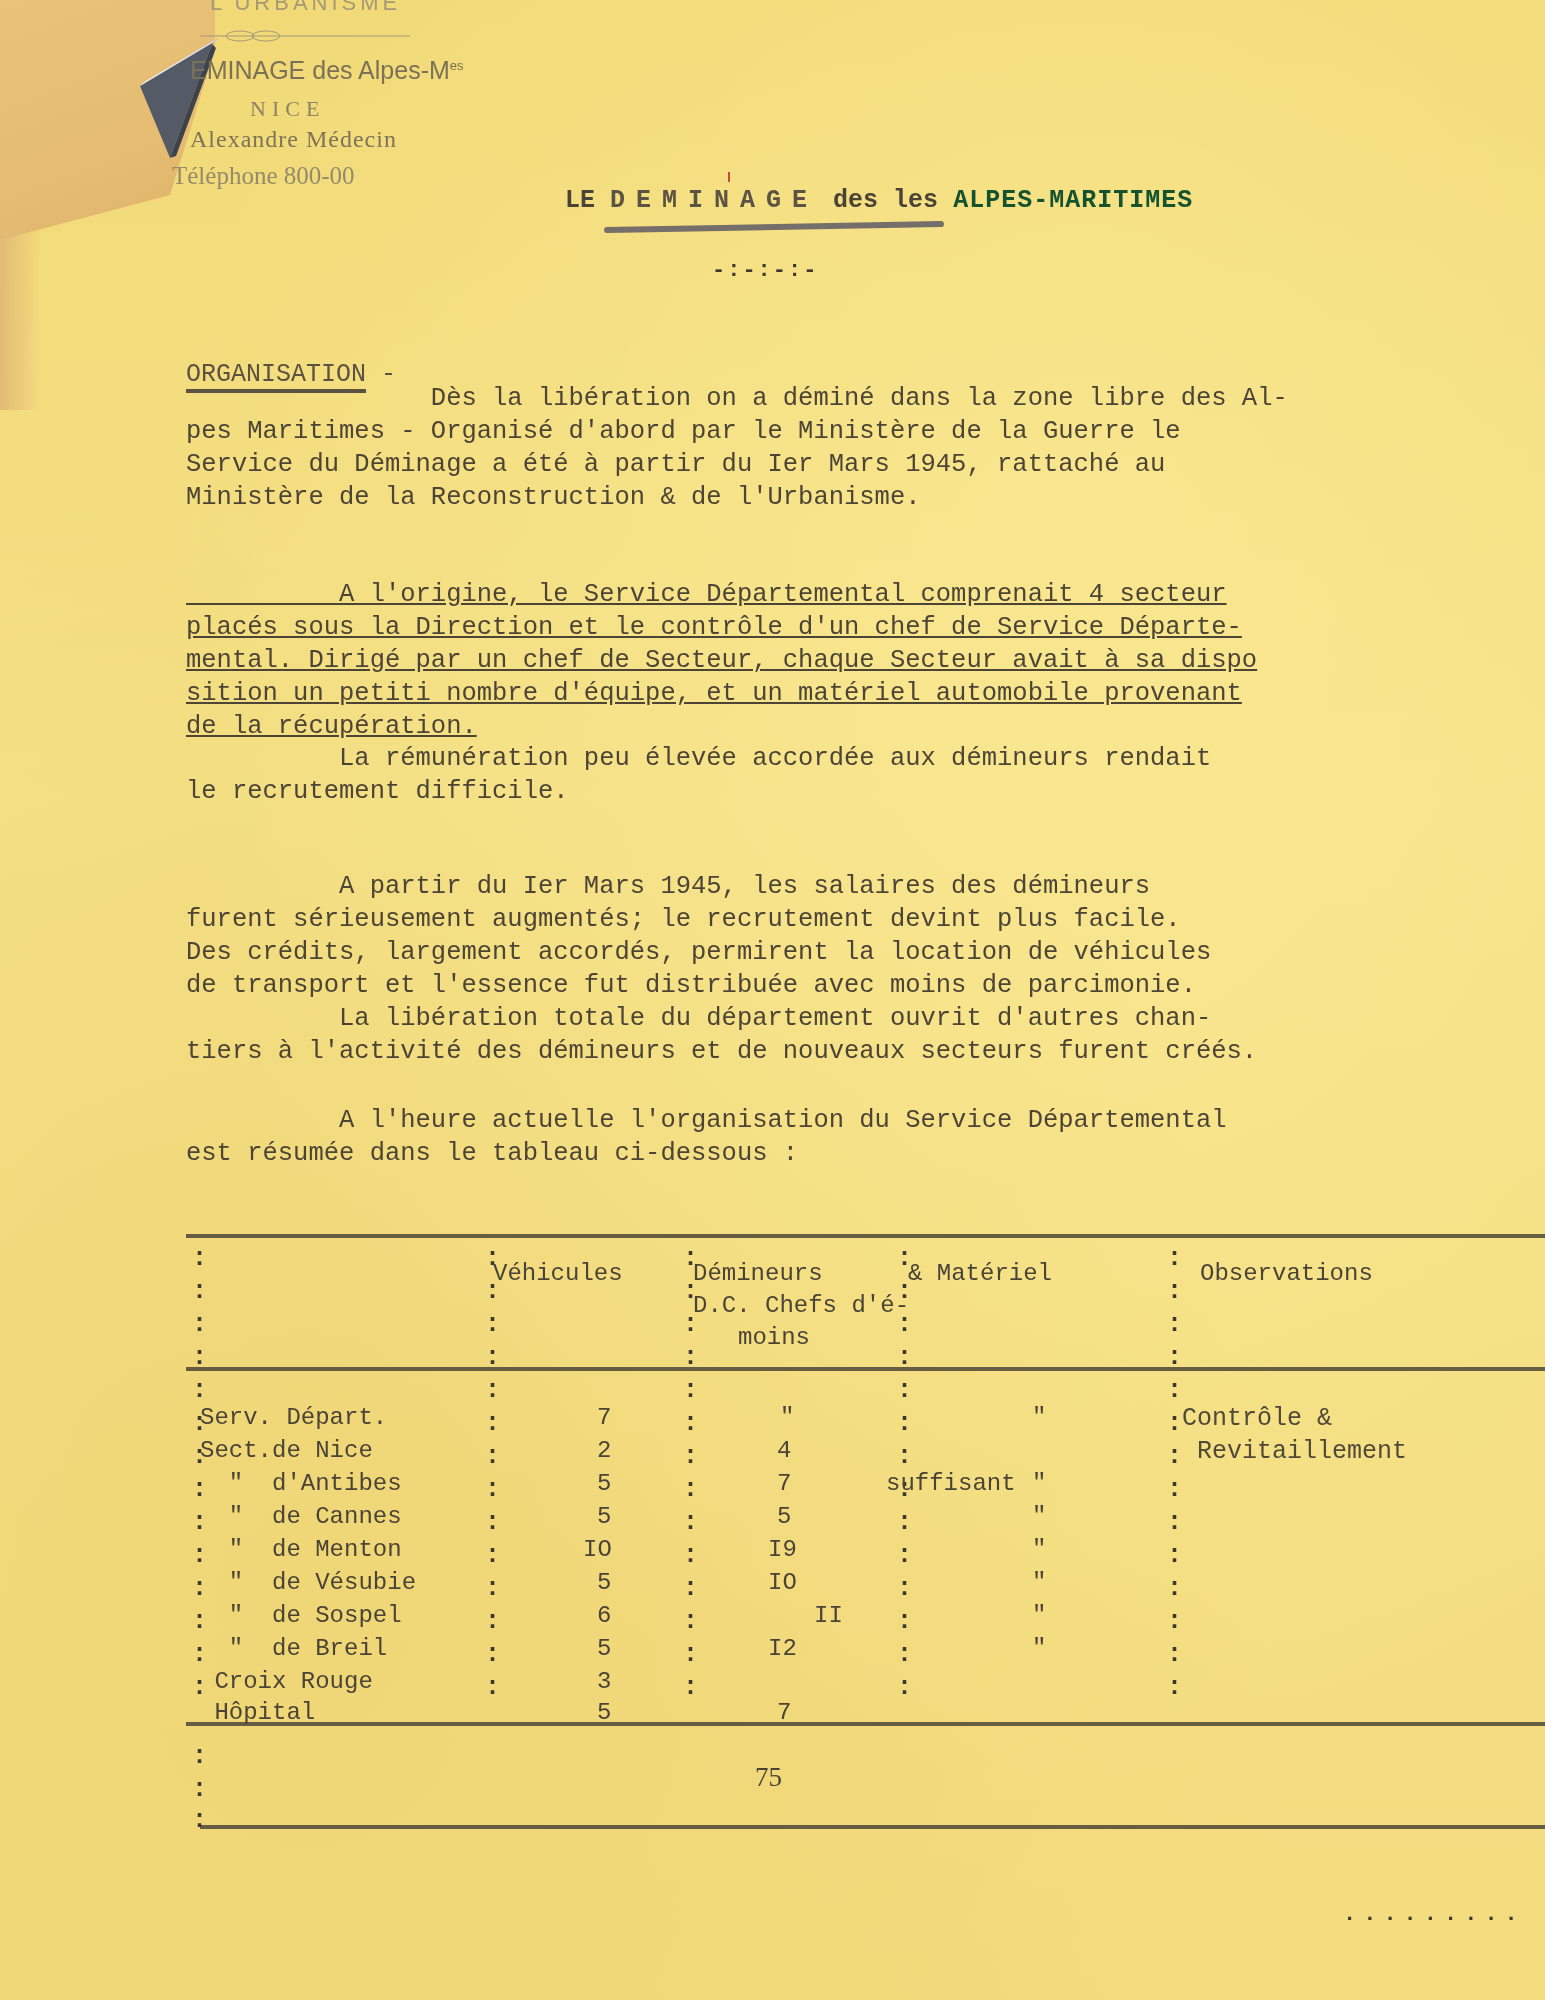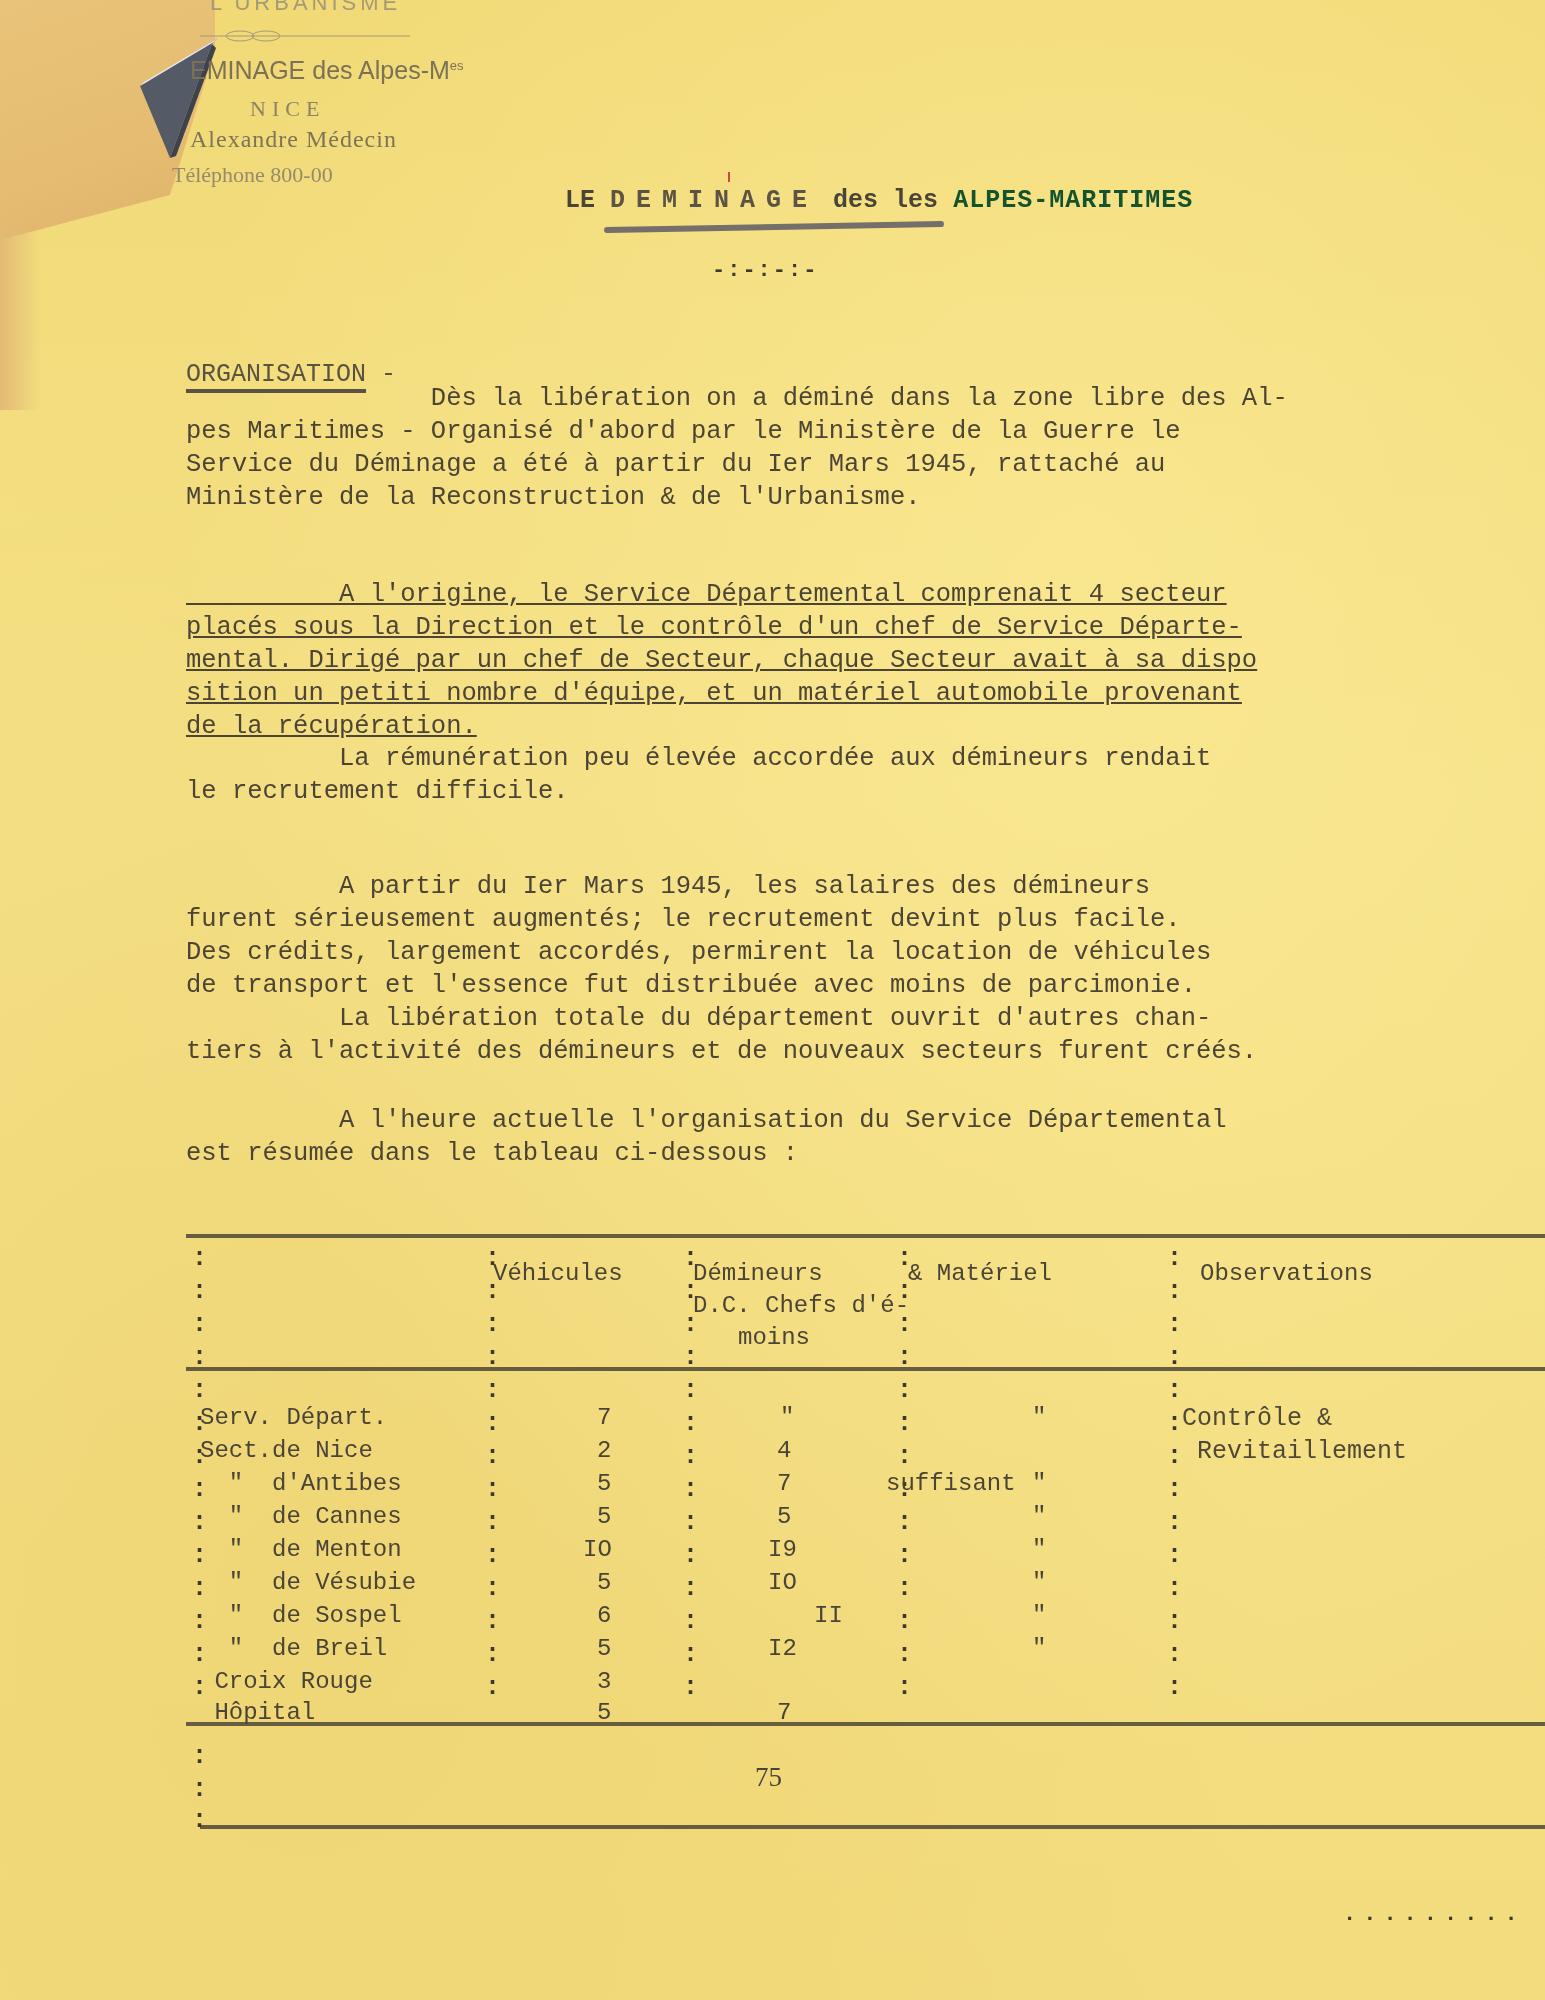--- a/index.html
+++ b/index.html
@@ -27,21 +27,21 @@
       position: absolute; left: 140px; top: 38px; width: 0; height: 0;
     }
     .clip svg { position: absolute; left: 0; top: 0; }
     .letterhead { position: absolute; left: 180px; top: 0; width: 420px; color: #8d8466; }
     .lh-top { position: absolute; left: 30px; top: -10px; font-family: "Liberation Sans", sans-serif; font-size: 22px; letter-spacing: 4px; color: #a59a78; }
     .lh-orn { position: absolute; left: 20px; top: 30px; width: 210px; height: 14px; }
     .lh-line1 { position: absolute; left: 10px; top: 56px; font-family: "Liberation Sans", sans-serif; font-size: 25px; color: #7a7156; white-space: nowrap; }
     .lh-line1 sup { font-size: 13px; }
     .lh-line2 { position: absolute; left: 70px; top: 96px; font-family: "Liberation Serif", serif; font-size: 22px; letter-spacing: 6px; color: #8d8466; }
     .lh-line3 { position: absolute; left: 10px; top: 126px; font-family: "Liberation Serif", serif; font-size: 24px; letter-spacing: 1px; color: #7d7458; white-space: nowrap; }
-    .lh-line4 { position: absolute; left: -8px; top: 162px; font-family: "Liberation Serif", serif; font-size: 22px; color: #958b6c; white-space: nowrap; }
+    .lh-line4 { position: absolute; left: -8px; top: 162px; font-family: "Liberation Serif", serif; font-size: 25px; color: #958b6c; white-space: nowrap; }
 
     .tick-mark { position: absolute; left: 728px; top: 172px; width: 2px; height: 10px; background: #c44; }
     .doc-title { position: absolute; left: 565px; top: 186px; font-size: 25px; font-weight: bold; white-space: nowrap; color: #4a4436; }
     .doc-title .spaced { letter-spacing: 11px; color: #5b5444; }
     .doc-title .faint { color: #14532d; letter-spacing: 1px; }
     .title-underline { position: absolute; left: 604px; top: 224px; width: 340px; height: 6px; background: #5e5b66; border-radius: 3px; transform: rotate(-1deg); opacity: 0.85; }
     .title-sep { position: absolute; left: 712px; top: 258px; font-size: 22px; font-weight: bold; letter-spacing: 2px; color: #3e3a30; }
 
     .section-head { position: absolute; left: 186px; top: 360px; font-size: 25px; color: #5a5342; white-space: nowrap; }
     .section-head .word { border-bottom: 4px solid #5a5342; }

